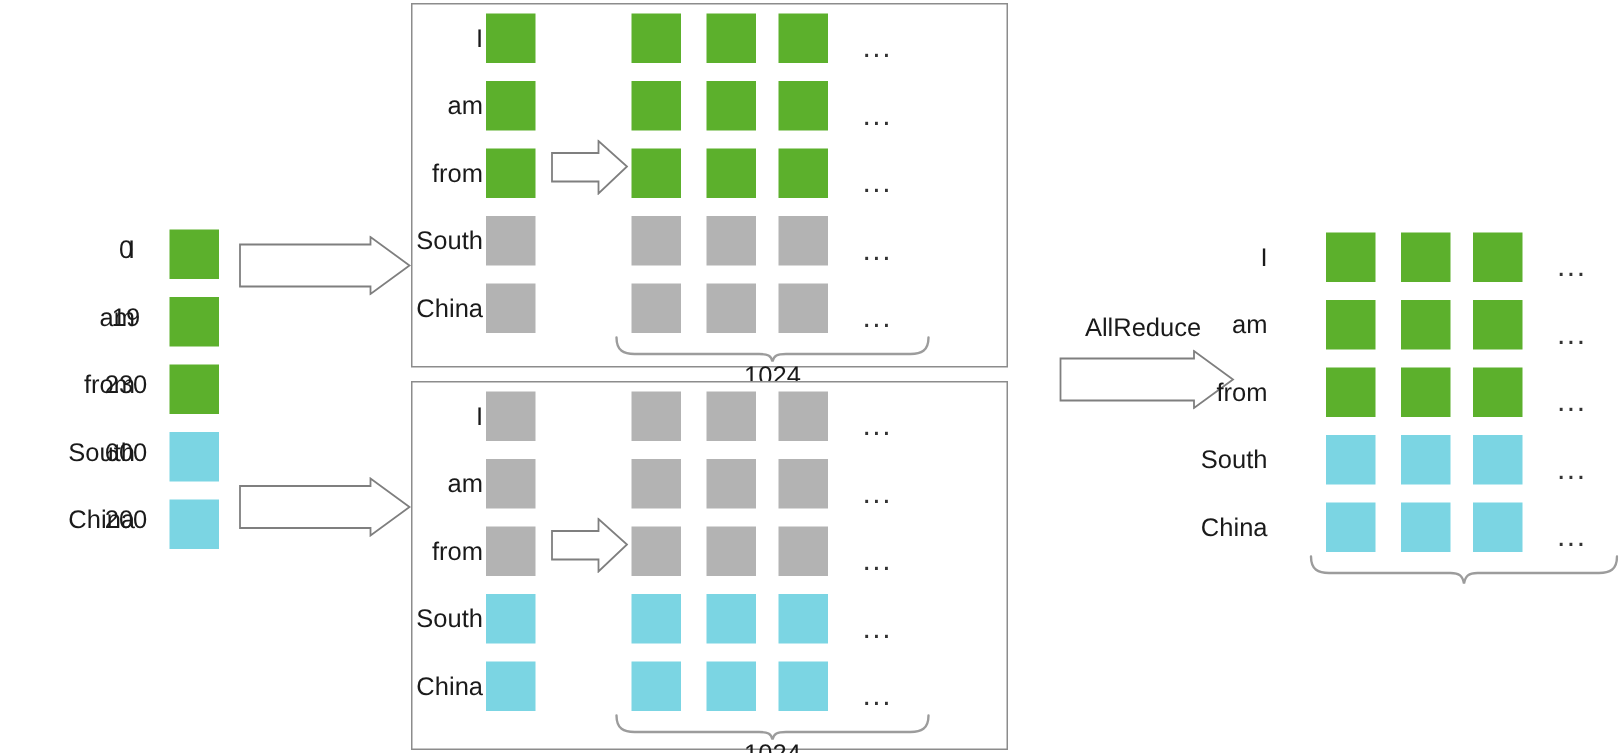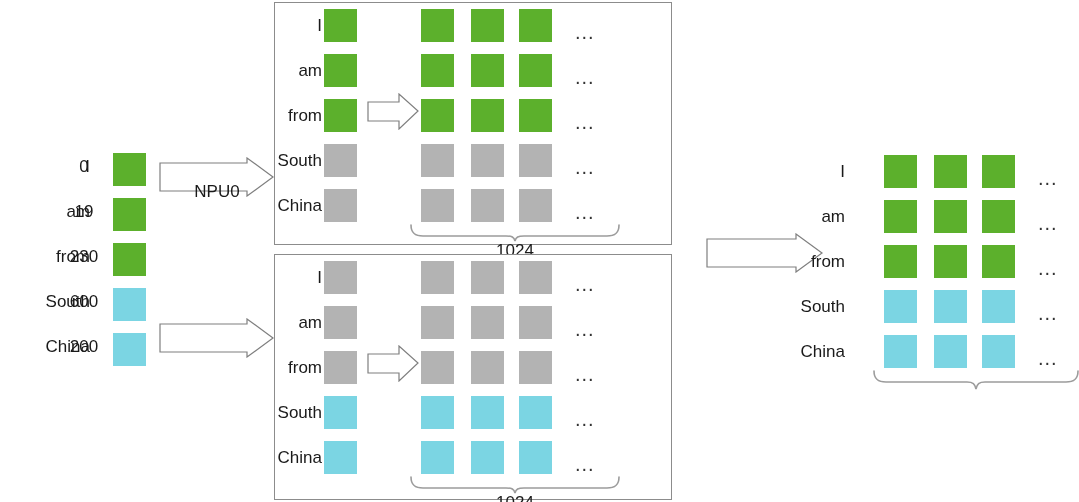--- a/index.html
+++ b/index.html
@@ -94,21 +94,20 @@
     <div class="lbl lbl-r" style="left:0px;top:337px;width:90px;">China</div>
     <div class="lbl lbl-c" style="left:62px;top:337px;width:44px;">200</div>
     <div class="cell c-cyan" style="left:113px;top:333px;"></div>
   </div>
 
   <div class="arrow-wrap" style="left:159px;top:157px;">
     <svg width="116" height="40" viewBox="0 0 116 40">
       <polygon points="1,6 88,6 88,1 114,20 88,39 88,34 1,34" fill="#ffffff" stroke="#7f7f7f" stroke-width="1.2" stroke-linejoin="miter"></polygon>
     </svg>
   </div>
-  <div class="arrow-label" style="left:159px;top:182px;width:116px;">NPU0</div>
 
   <div class="arrow-wrap" style="left:159px;top:318px;">
     <svg width="116" height="40" viewBox="0 0 116 40">
       <polygon points="1,6 88,6 88,1 114,20 88,39 88,34 1,34" fill="#ffffff" stroke="#7f7f7f" stroke-width="1.2" stroke-linejoin="miter"></polygon>
     </svg>
   </div>
 
   <div class="panel" style="left:274px;top:2px;width:398px;height:243px;">
 
     <div class="lbl lbl-r" style="left:5px;top:13px;width:42px;">I</div>
@@ -221,20 +220,21 @@
       </svg>
     </div>
     <div class="lbl lbl-c" style="left:134px;top:219px;width:212px;margin-top:19px;">1024</div>
   </div>
 
   <div class="arrow-wrap" style="left:706px;top:233px;">
     <svg width="118" height="40" viewBox="0 0 118 40">
       <polygon points="1,6 90,6 90,1 116,20 90,39 90,34 1,34" fill="#ffffff" stroke="#7f7f7f" stroke-width="1.2"></polygon>
     </svg>
   </div>
+  <div class="arrow-label" style="left:700px;top:209px;width:124px;">AllReduce</div>
 
   <div>
 
     <div class="lbl lbl-r" style="left:793px;top:162px;width:52px;">I</div>
     <div class="cell c-green" style="left:884px;top:155px;"></div>
     <div class="cell c-green" style="left:934px;top:155px;"></div>
     <div class="cell c-green" style="left:982px;top:155px;"></div>
     <div class="dots" style="left:1038px;top:171px;">...</div>
 
     <div class="lbl lbl-r" style="left:793px;top:207px;width:52px;">am</div>

